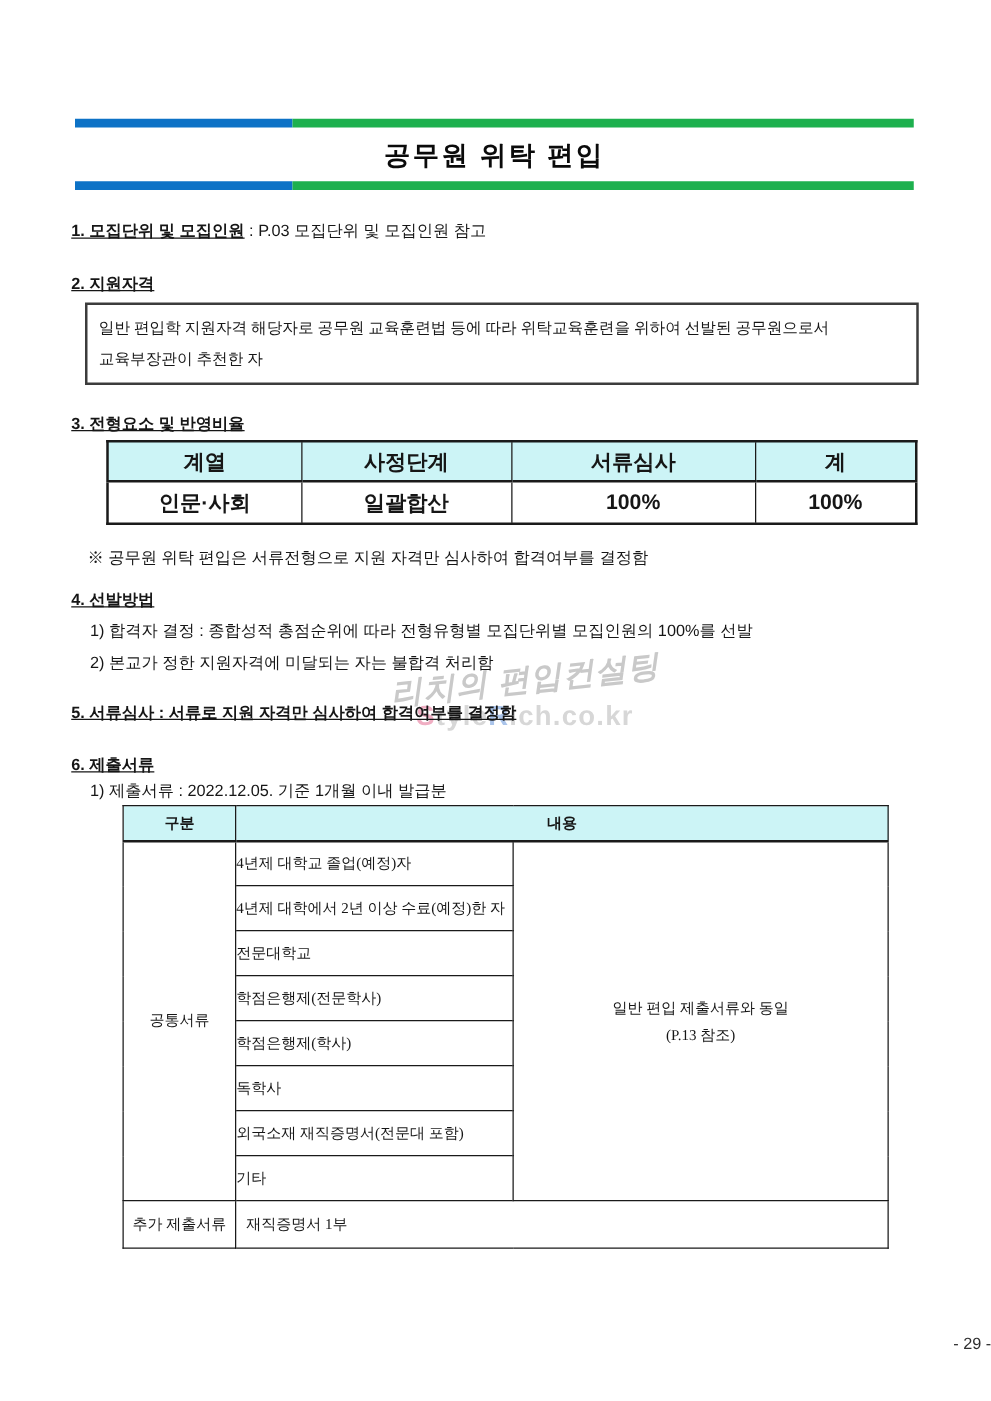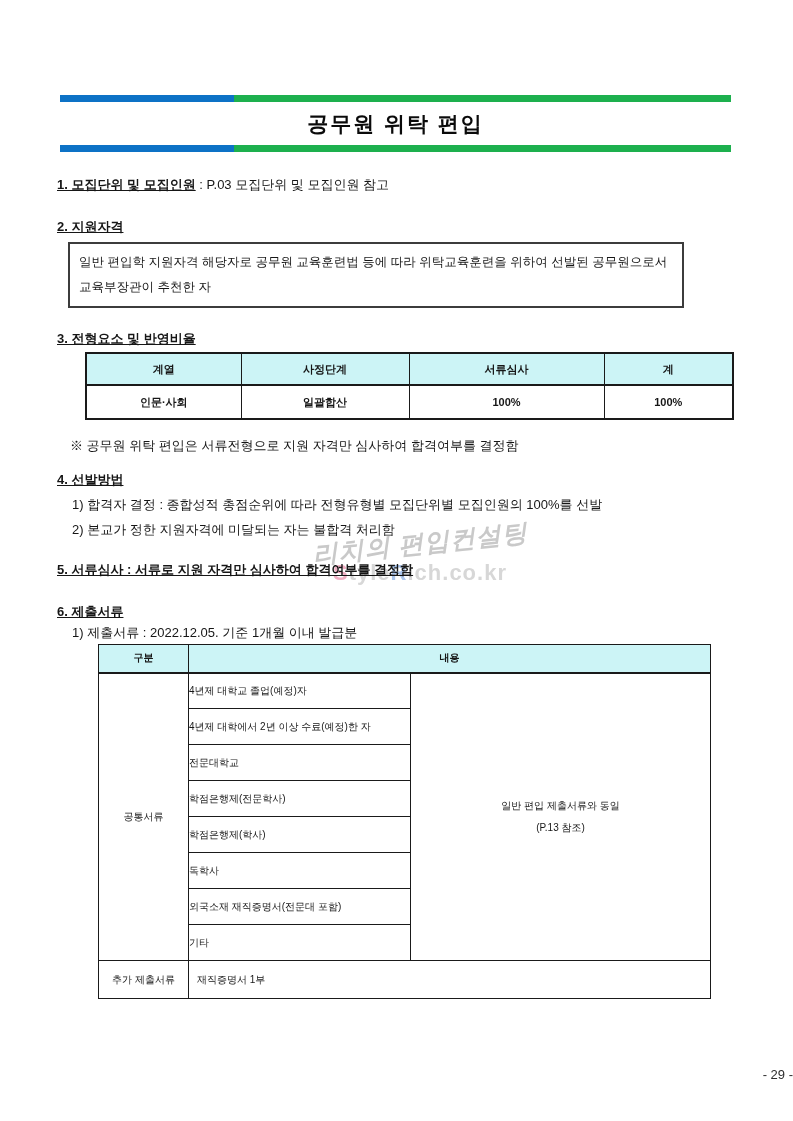--- a/index.html
+++ b/index.html
@@ -25,49 +25,51 @@
     letter-spacing:2px;
     padding:8px 0 7px 0;
     color:#0a0a0a;
   }
   
   .line { position:absolute; left:57px; white-space:nowrap; }
   .bold { font-weight:bold;text-decoration:underline; }
   .indent1 { left:72px; }
   
   .elig-box {
-    position:absolute; left:68px; top:242px; width:616px;
+    position:absolute; left:68px; top:242px; width:667px;
     border:2px solid #3c3c3c;
     padding:6px 9px;
     line-height:25px;
     white-space:pre-line;
     font-size:12.5px;
+    font-family:Liberation Serif, serif;
   }
   
   table { border-collapse:collapse; table-layout:fixed; }
   .table1 {
     position:absolute; left:85px; top:352px; width:647px;
     border:2px solid #1a1a1a;
   }
   .table1 th, .table1 td {
     border:1px solid #1a1a1a;
     text-align:center; vertical-align:middle;
-    font-size:11px;
+    font-size:17px;
   }
   .table1 th { background:#ccf4f6; font-weight:bold; height:32px; border-bottom:2px solid #1a1a1a; }
   .table1 td { height:34px; font-weight:bold; }
 
   .table2 {
     position:absolute; left:98px; top:644px; width:612px;
     border:1.5px solid #1a1a1a;
   }
   .table2 th, .table2 td {
     border:1px solid #1a1a1a;
     vertical-align:middle;
-    font-size:10px;
+    font-size:12px;
+    font-family:Liberation Serif, serif;
   }
   .table2 th { background:#ccf4f6; font-weight:bold; height:28px; text-align:center; border-bottom:2px solid #1a1a1a; }
   .table2 td.cat { text-align:center; }
   .table2 td.item { height:36px; padding-left:0; text-align:left;margin-left:6px; }
   .table2 td.note-cell { text-align:center; white-space:pre-line; line-height:22px; }
   .table2 td.extra-row { height:38px; }
   .table2 td.extra-val { padding-left:8px; text-align:left; }
 
   
   .eval-note { position:absolute; left:70px; top:437px; white-space:nowrap; }

